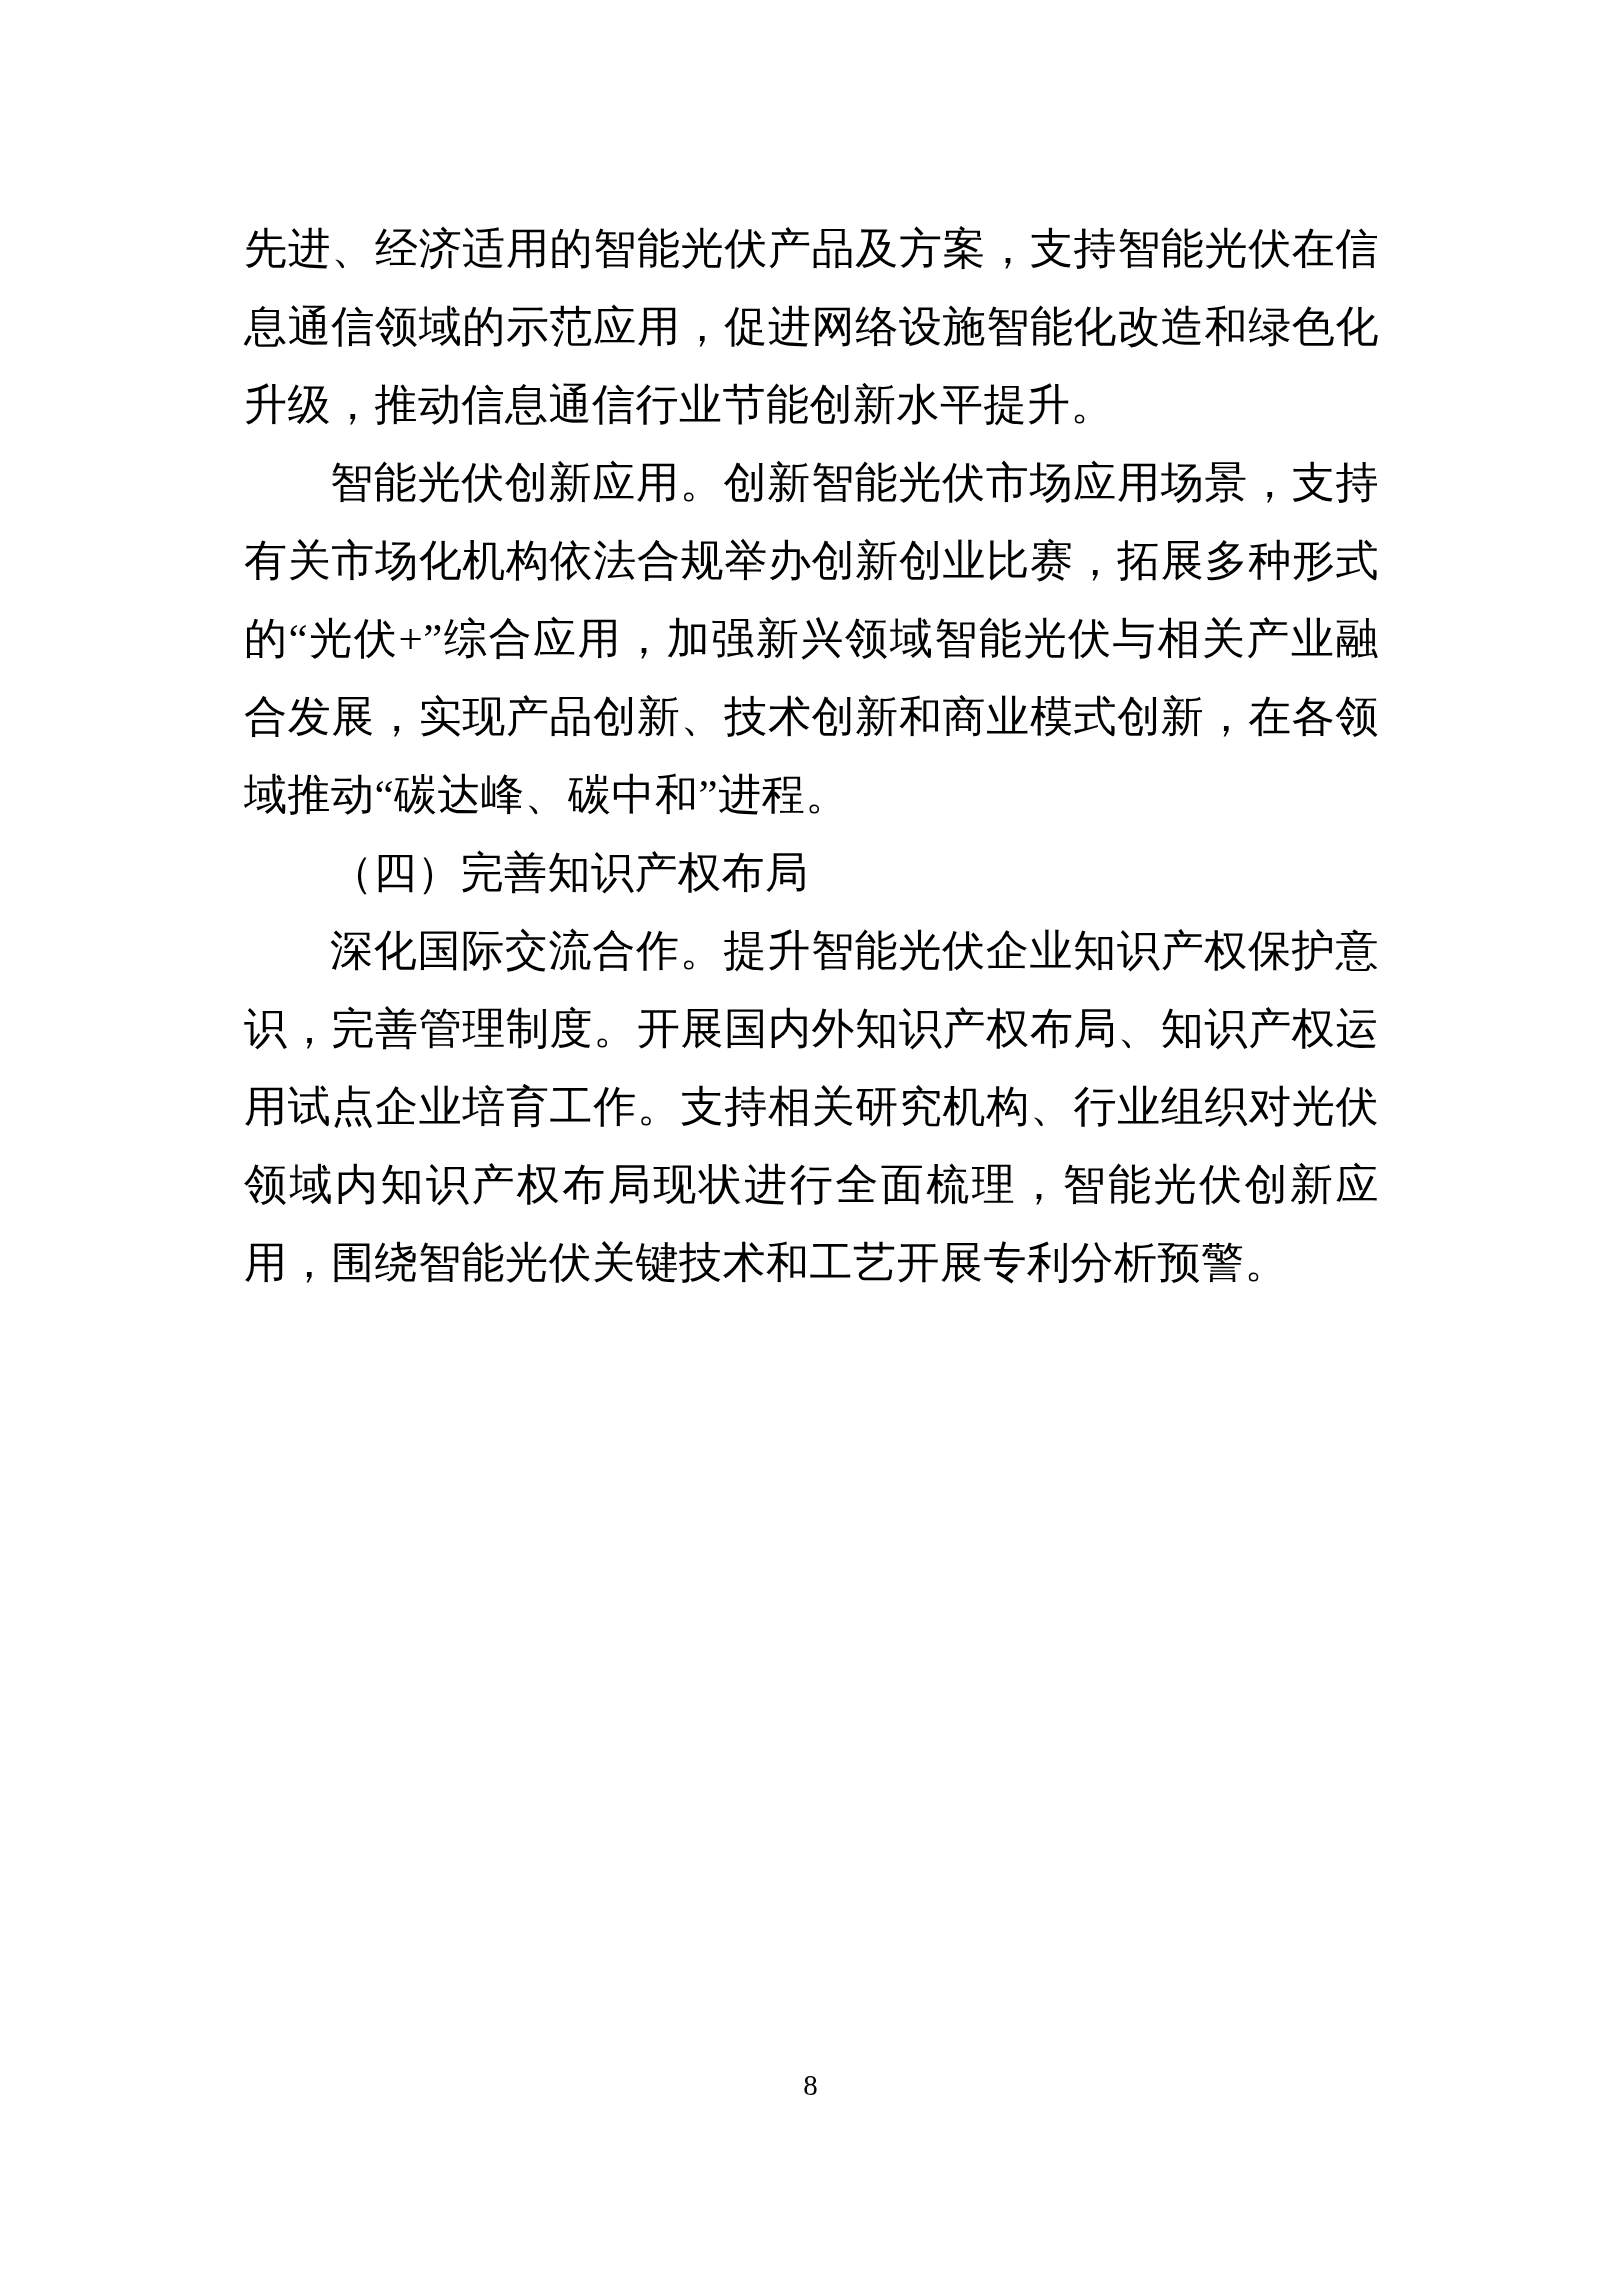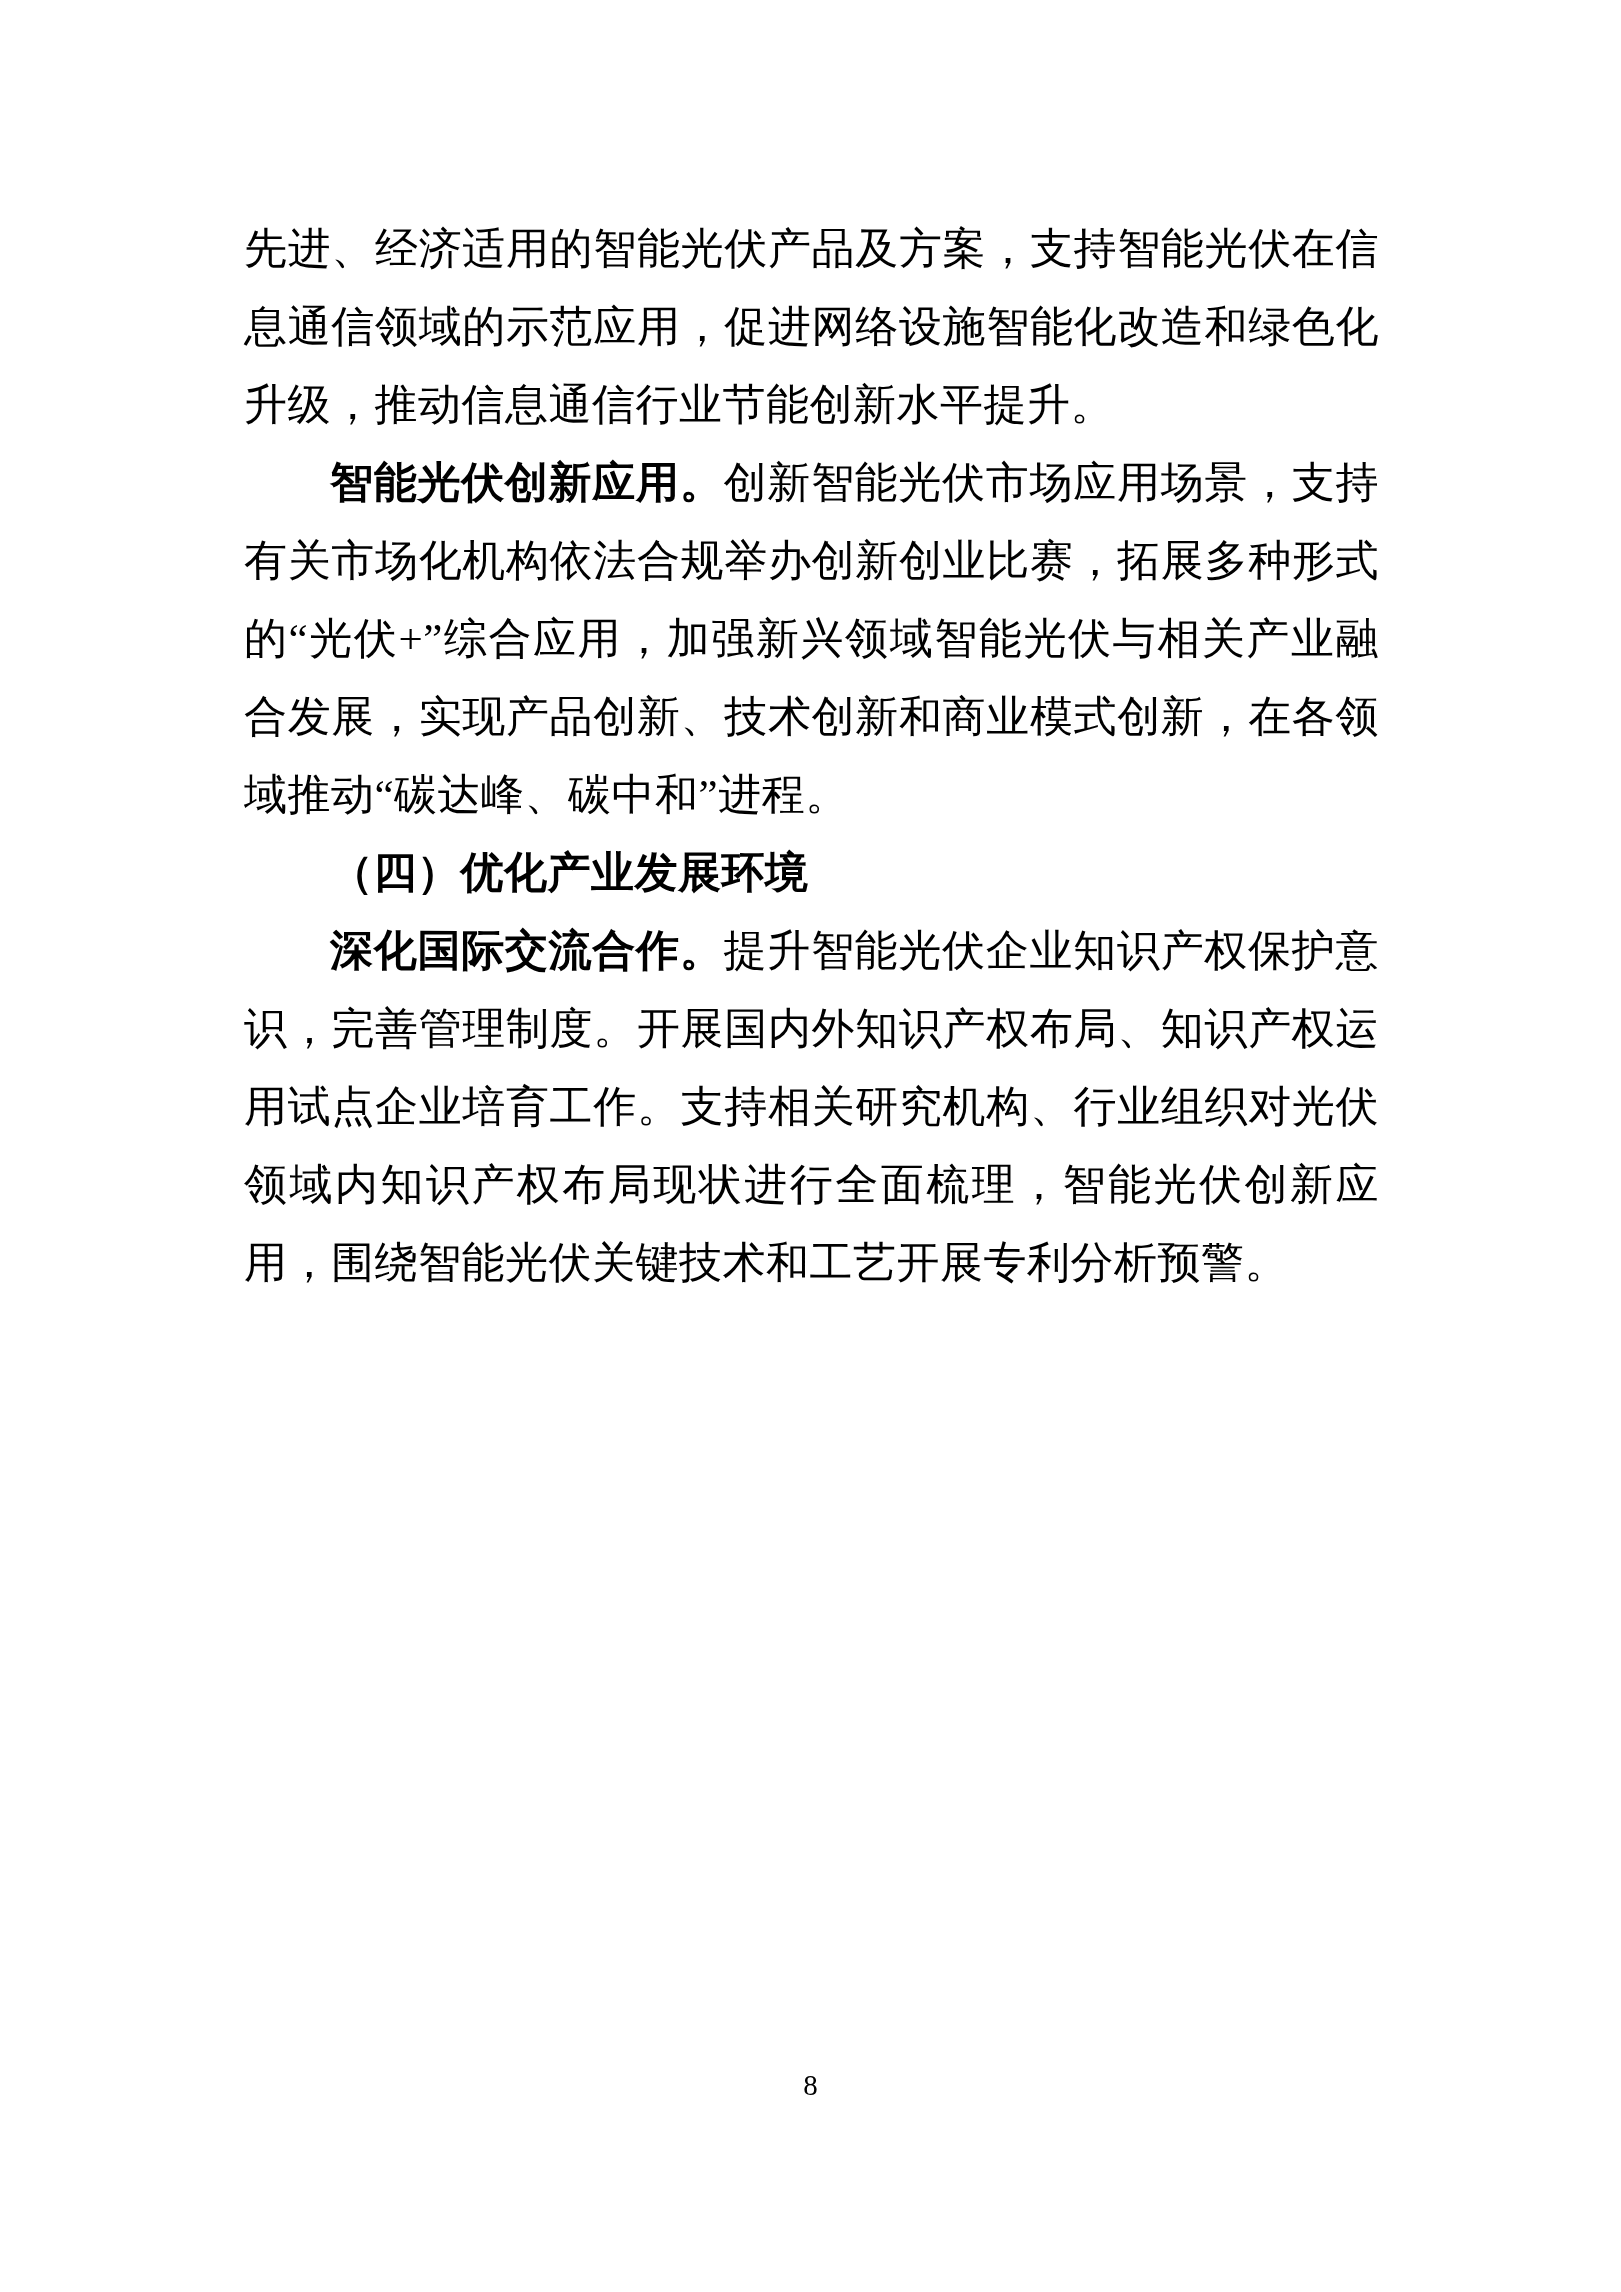--- a/index.html
+++ b/index.html
@@ -29,21 +29,21 @@
     letter-spacing: 0.5px;
   }
   .para {
     margin: 0;
     padding: 0;
   }
   .para.indent {
     text-indent: 2em;
   }
   .para .lead {
-    font-weight: bold;
+    font-weight: normal;
   }
   .para.heading {
     font-weight: bold;
     text-align: left;
   }
   .footer {
     position: absolute;
     left: 0;
     top: 2064px;
     width: 100%;
@@ -53,20 +53,20 @@
     color: #000000;
   }
 </style>
 </head>
 <body>
 
 <div class="page">
   <main class="content" id="paragraphs">
       <p class="para"><span>先进、经济适用的智能光伏产品及方案，支持智能光伏在信息通信领域的示范应用，促进网络设施智能化改造和绿色化升级，推动信息通信行业节能创新水平提升。</span></p>
       <p class="para indent"><b class="lead">智能光伏创新应用。</b><span>创新智能光伏市场应用场景，支持有关市场化机构依法合规举办创新创业比赛，拓展多种形式的“光伏+”综合应用，加强新兴领域智能光伏与相关产业融合发展，实现产品创新、技术创新和商业模式创新，在各领域推动“碳达峰、碳中和”进程。</span></p>
-      <p class="para indent heading"><b class="lead">（四）优化产业发展环境</b></p>
+      <p class="para indent heading"><b class="lead">（四）完善知识产权布局</b></p>
       <p class="para indent"><b class="lead">深化国际交流合作。</b><span>提升智能光伏企业知识产权保护意识，完善管理制度。开展国内外知识产权布局、知识产权运用试点企业培育工作。支持相关研究机构、行业组织对光伏领域内知识产权布局现状进行全面梳理，智能光伏创新应用，围绕智能光伏关键技术和工艺开展专利分析预警。</span></p>
     </main>
   <footer class="footer">
     <span>8</span>
   </footer>
 </div>
 
 
 </body></html>

